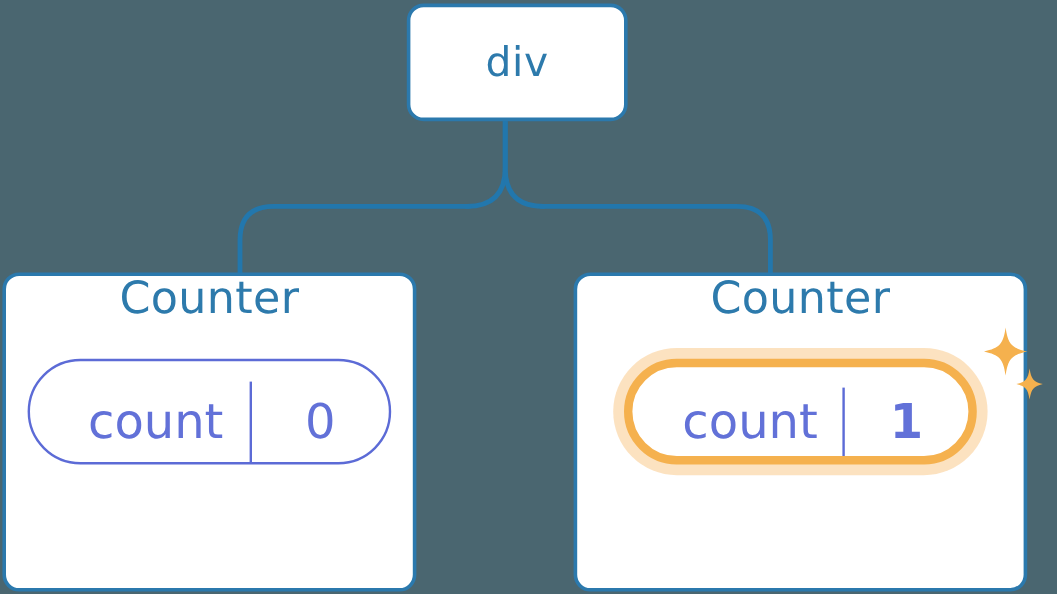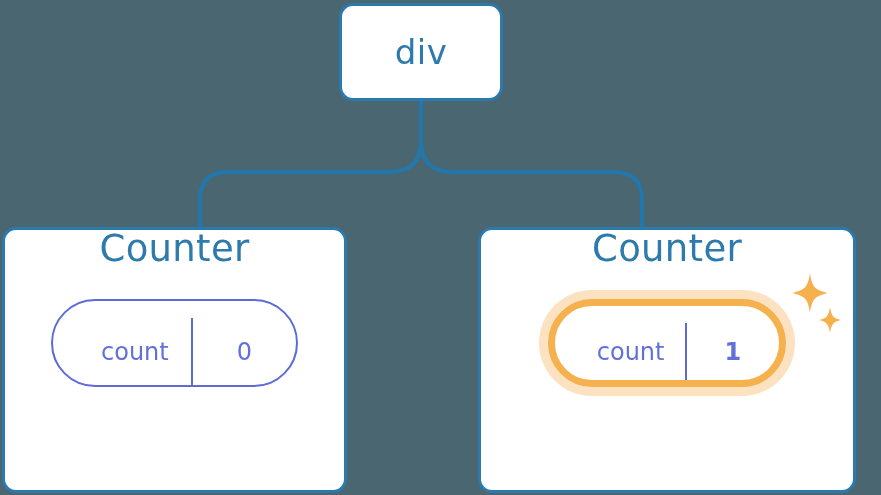--- a/index.html
+++ b/index.html
@@ -42,21 +42,21 @@
     display: flex;
     flex-direction: column;
     align-items: center;
     justify-content: center;
   }
 
   
   #node-div {
     left: 339px;
     top: 3px;
-    width: 164px;
+    width: 184px;
     height: 98px;
   }
   #node-div .node-title {
     font-size: 34px;
     color: #2d7aac;
     letter-spacing: 0.5px;
   }
 
   
   .counter-node {
@@ -97,21 +97,21 @@
     border-radius: 999px;
     background: #ffffff;
     z-index: 2;
   }
   .pill .pill-key,
   .pill .pill-val {
     display: flex;
     align-items: center;
     justify-content: center;
     color: #6271d8;
-    font-size: 24px;
+    font-size: 40px;
     line-height: 1;
     margin-top: 17px;
   }
   .pill .pill-key {
     padding: 0 22px 0 48px;
   }
   .pill .pill-val {
     border-left: 2px solid #5c6bd6;
     padding: 0 44px;
   }

